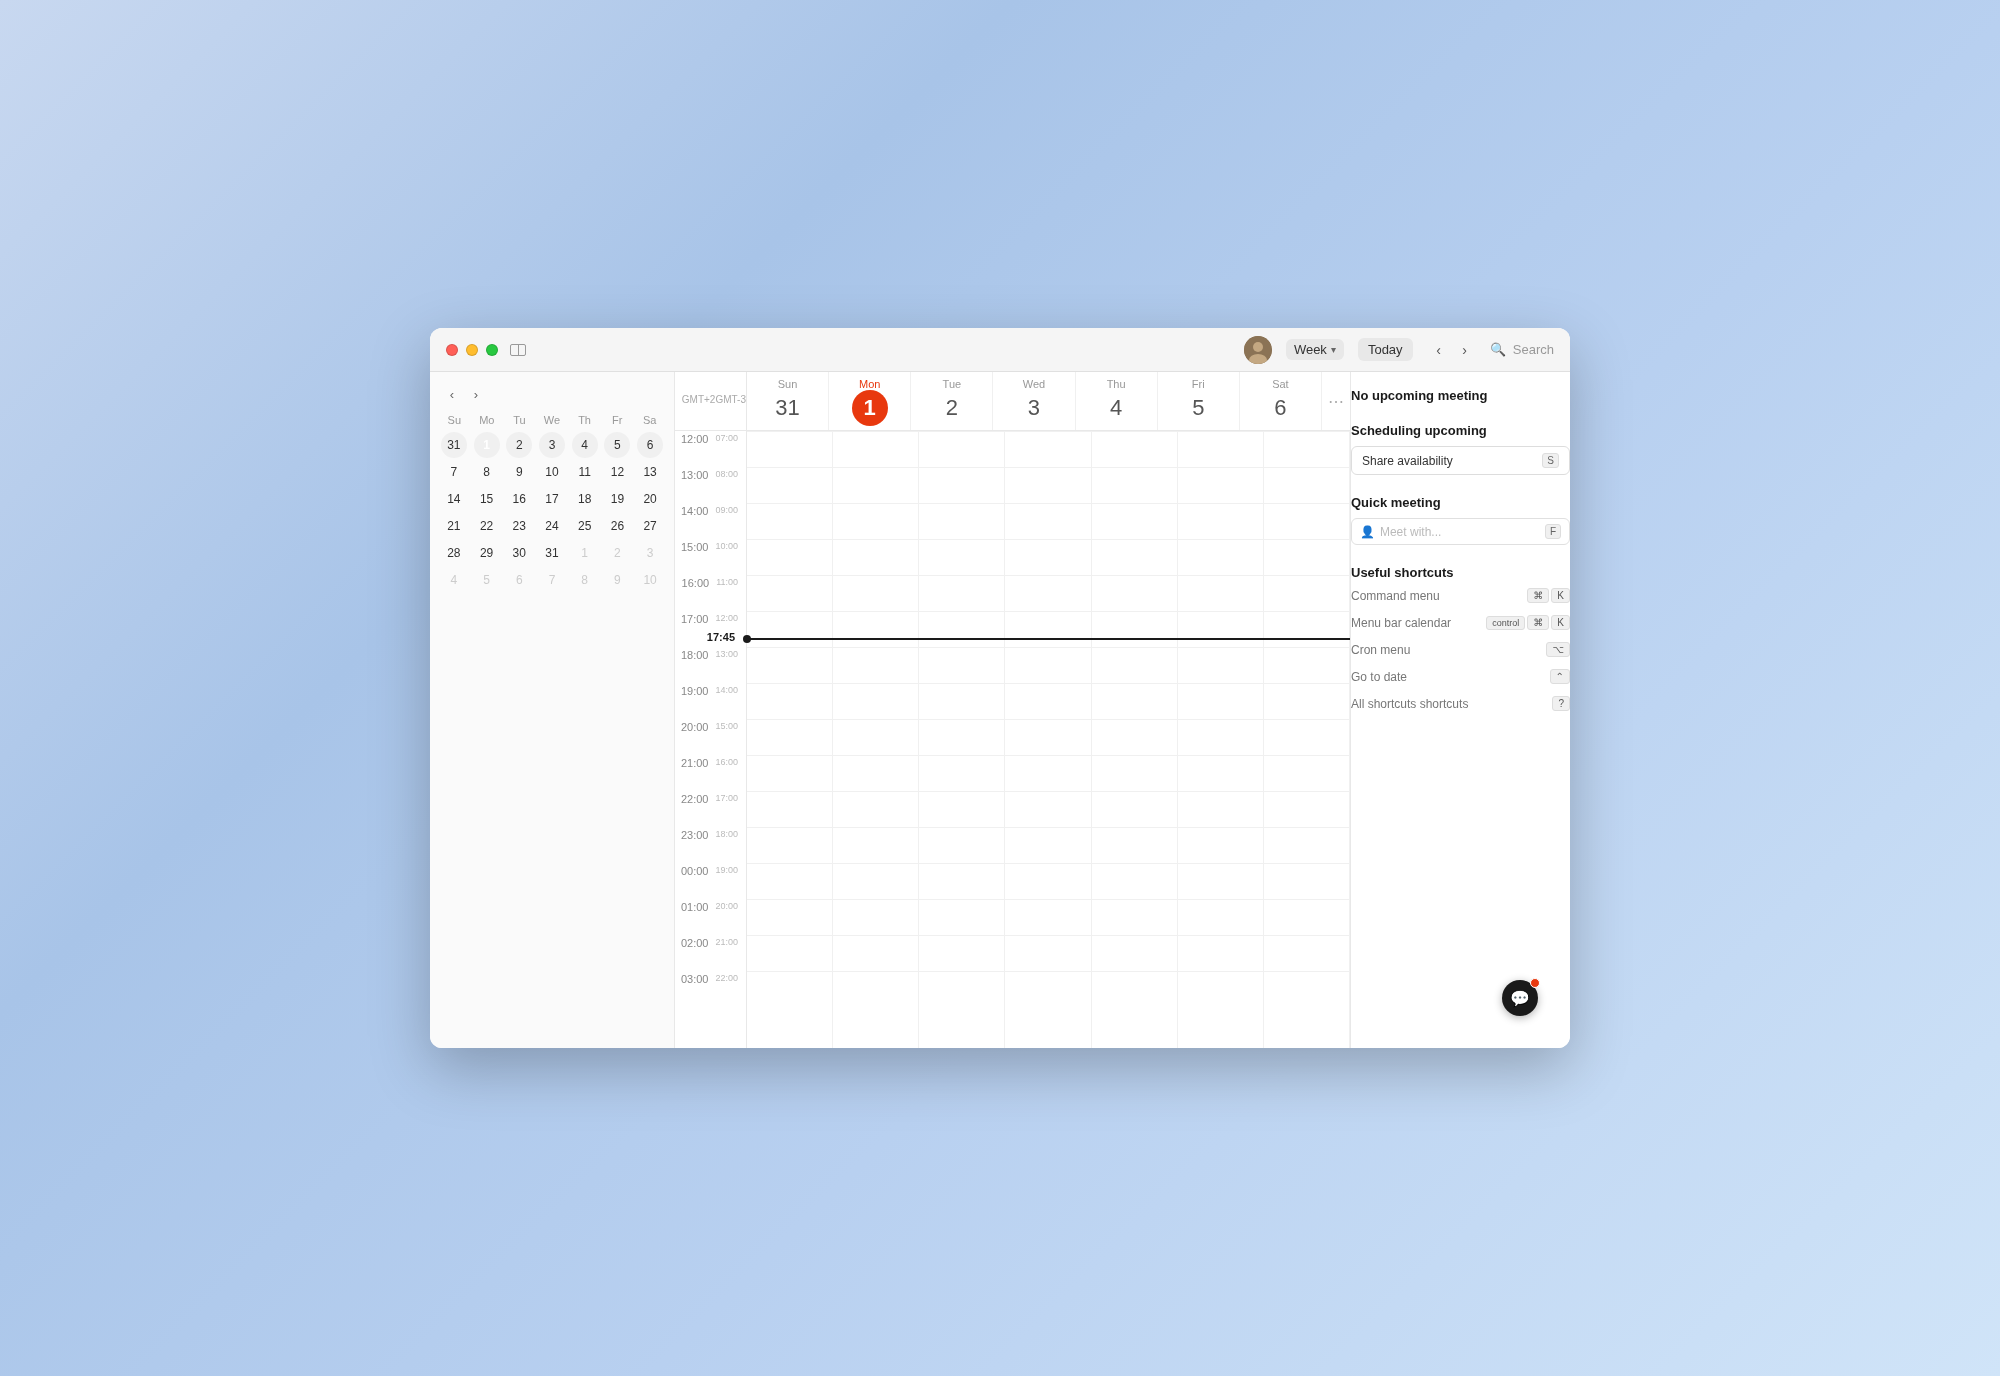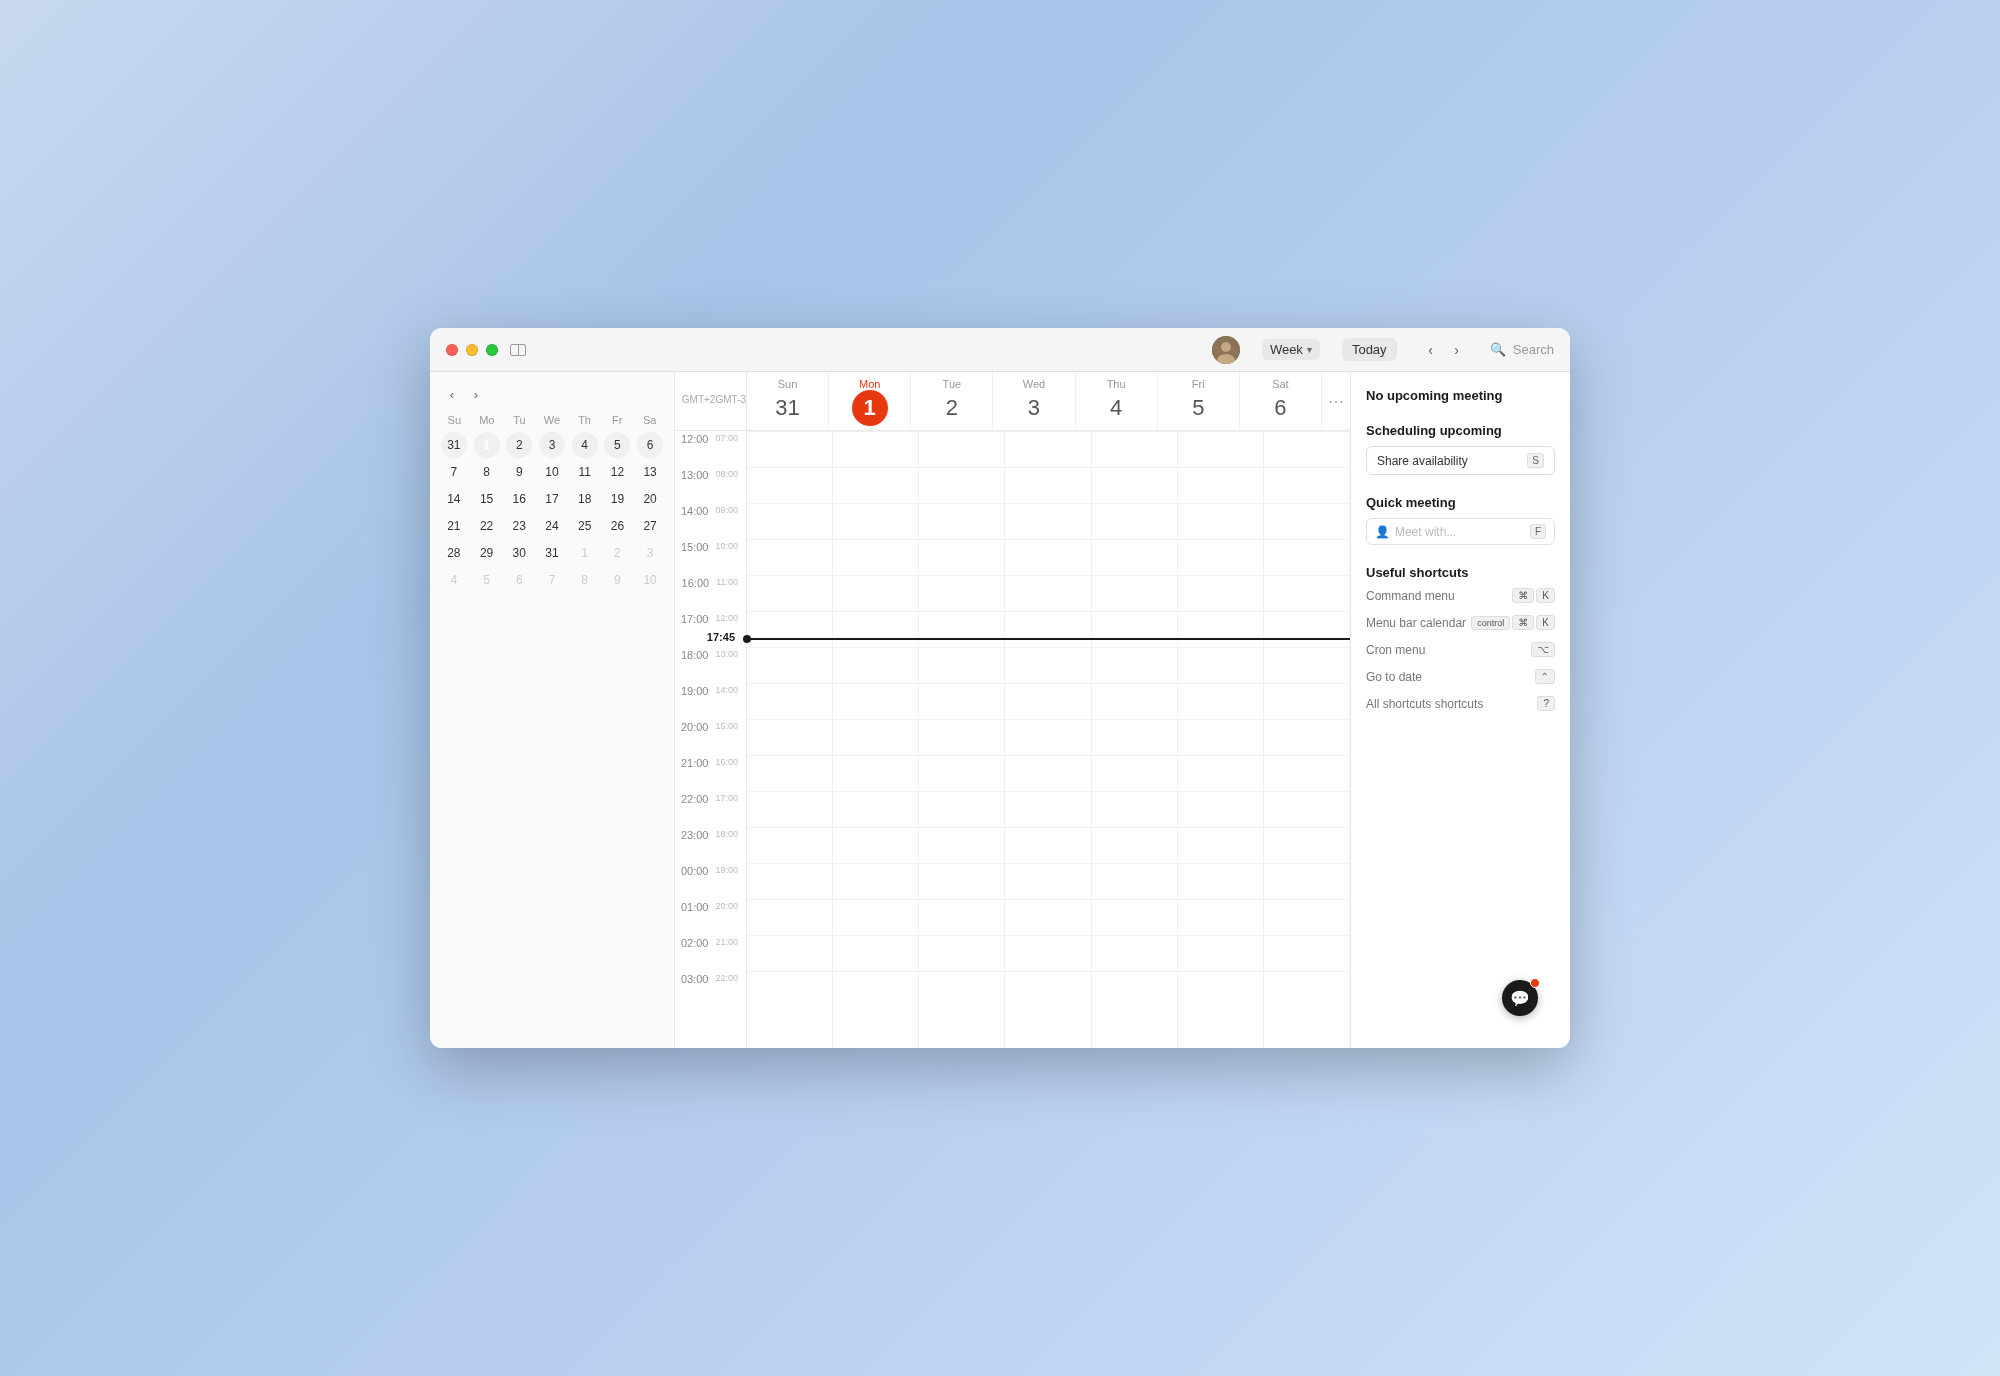--- a/index.html
+++ b/index.html
@@ -63,21 +63,21 @@
     .split-icon::after {
       content: '';
       width: 1px;
       background: #999;
       margin-left: 7px;
     }
     .title-bar-right {
       margin-left: auto;
       display: flex;
       align-items: center;
-      gap: 22px;
+      gap: 14px;
     }
     .avatar {
       width: 28px;
       height: 28px;
       border-radius: 50%;
       background: #8b7355;
       overflow: hidden;
       display: flex;
       align-items: center;
       justify-content: center;
@@ -390,21 +390,21 @@
       white-space: nowrap;
       padding-right: 4px;
       text-align: right;
       width: 64px;
     }
     
     .right-panel {
       width: 220px;
       background: #fff;
       border-left: 1px solid #e8e8e8;
-      padding: 16px 15px;
+      padding: 16px 0;
       flex-shrink: 0;
       overflow-y: auto;
     }
     .panel-section { margin-bottom: 20px; }
     .panel-section-title {
       font-size: 13px;
       font-weight: 600;
       color: #1a1a1a;
       margin-bottom: 8px;
     }

